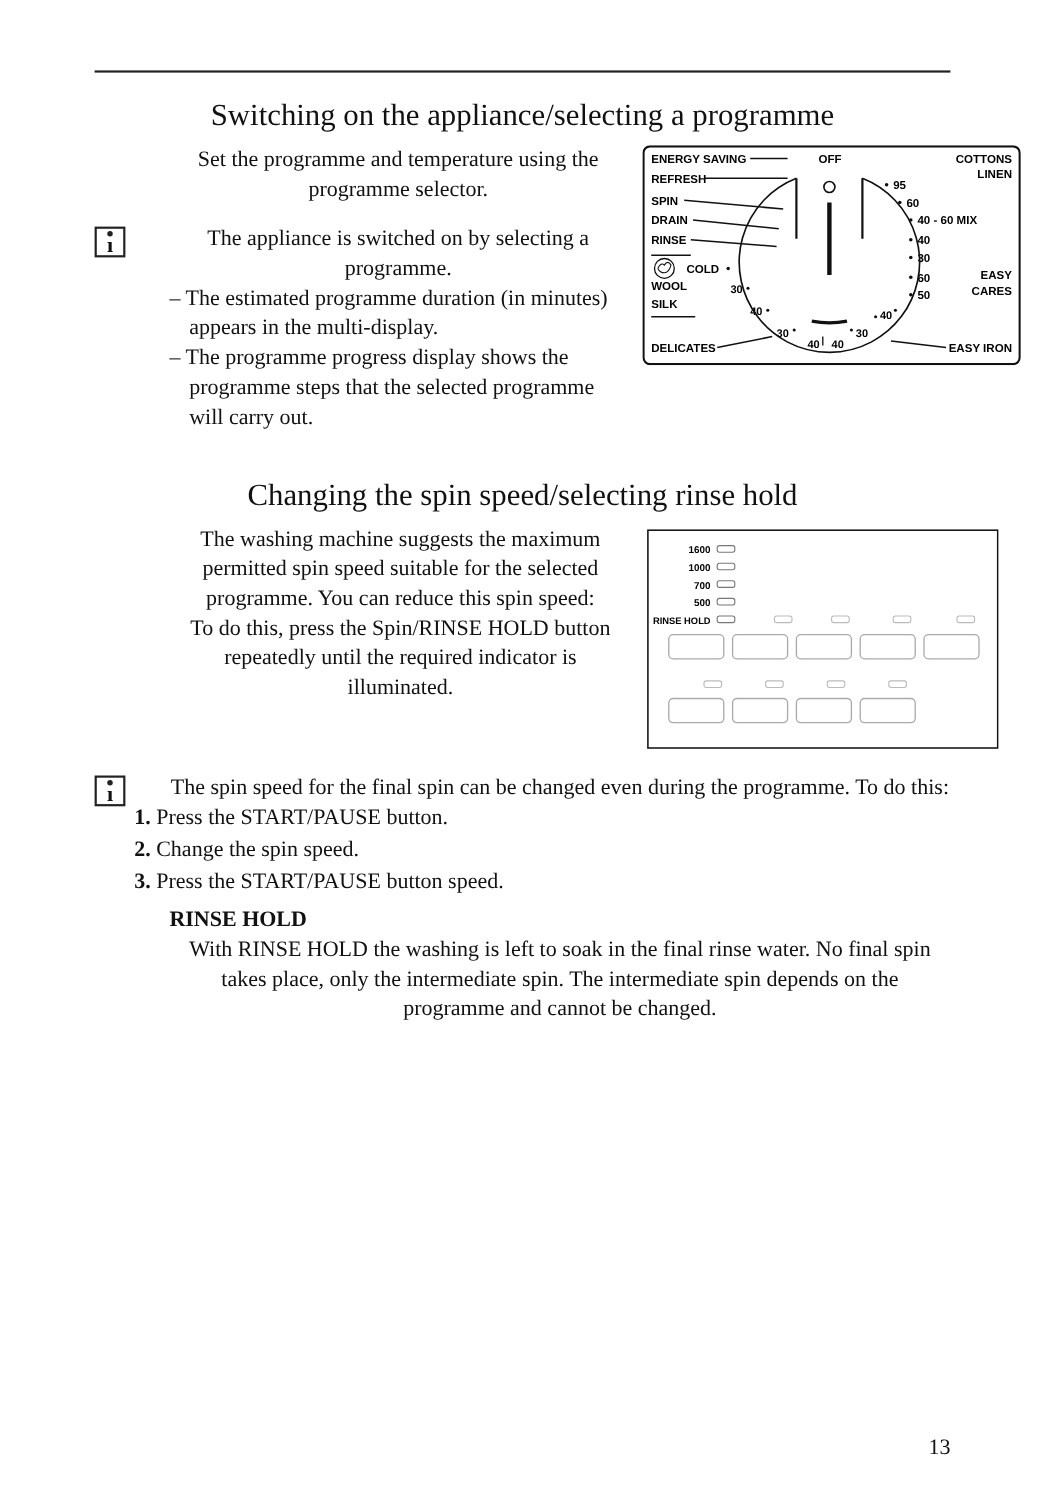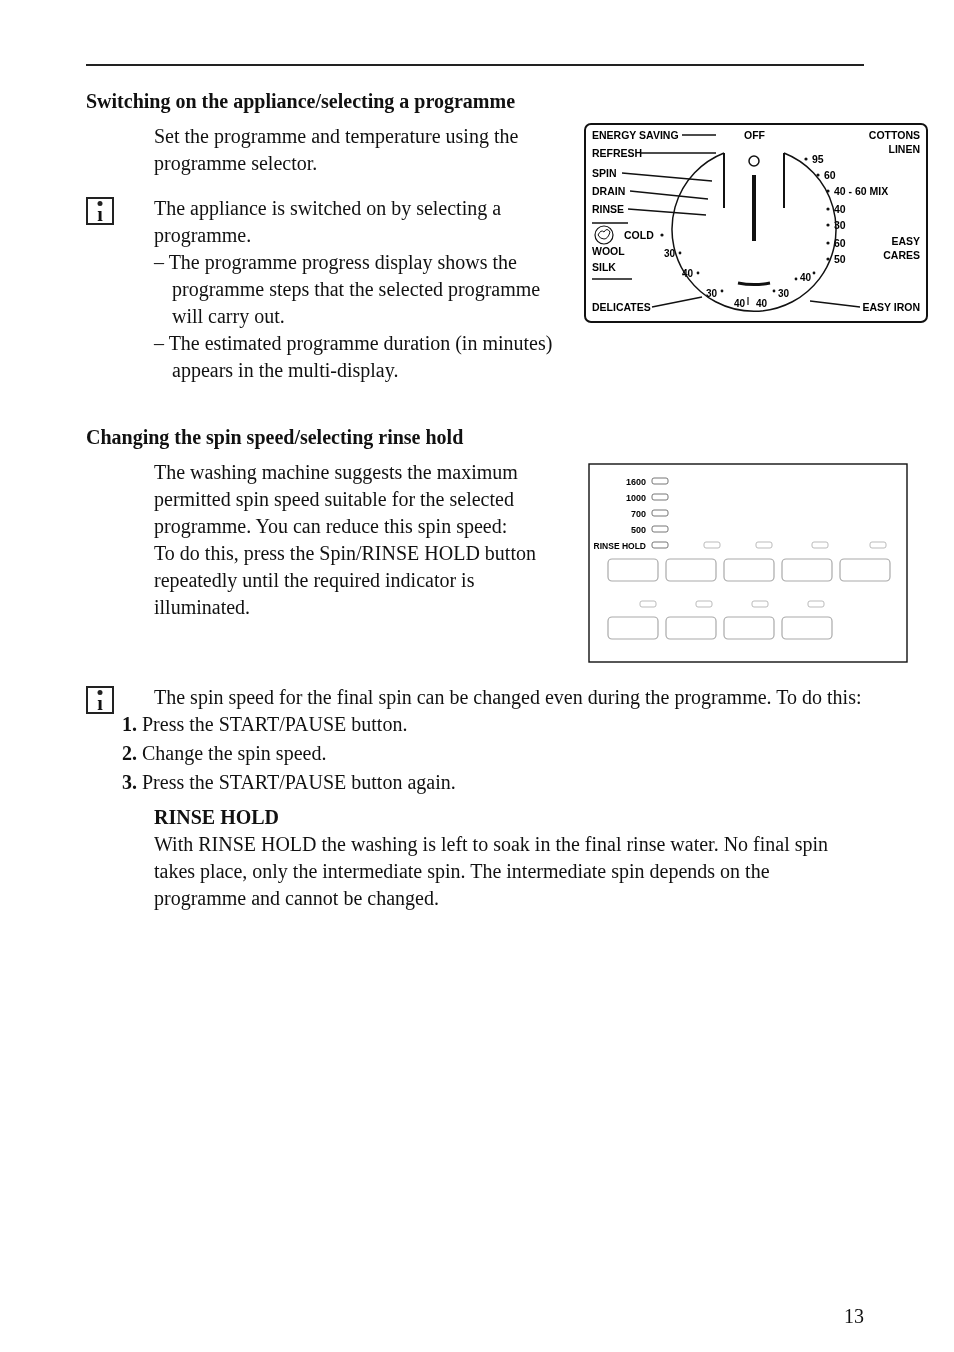--- a/index.html
+++ b/index.html
@@ -18,31 +18,32 @@
     height:0;
     border-top:2px solid #222;
   }
   .content {
     position:absolute;
     top:76px;
     left:86px;
     right:90px;
   }
   h2.section-title {
-    font-weight: 700;
-    font-size: 20px;
+    font-weight: 400;
+    font-size: 28px;
     margin-top: 14px;
     margin-bottom: 10px;
+    text-align: center;
   }
   .body-block {
     margin-left: 68px;
     font-size: 20px;
     line-height: 1.35;
   }
-  .para { margin-bottom: 0; }
+  .para { margin-bottom: 0; text-align: center; }
   .float-wrap::after { content:""; display:block; clear:both; }
   .selector-fig {
     float:right;
     width:280px;
     margin-left:14px;
     margin-bottom:8px;
   }
   .spin-fig {
     float:right;
     width:276px;
@@ -187,22 +188,22 @@
     </div>
 
     <p class="para">Set the programme and temperature using the programme selector.</p>
 
     <div class="rel gap-above" style="min-height:28px;">
       <div class="info-icon" style="left:-68px; top:2px;"><span>ı</span></div>
       <p class="para">The appliance is switched on by selecting a programme.</p>
     </div>
 
     <ul class="list-dash">
+      <li>The estimated programme duration (in minutes) appears in the multi-display.</li>
       <li>The programme progress display shows the programme steps that the selected programme will carry out.</li>
-      <li>The estimated programme duration (in minutes) appears in the multi-display.</li>
     </ul>
   </div>
 
   <h2 class="section-title" style="margin-top:42px;">Changing the spin speed/selecting rinse hold</h2>
 
   <div class="body-block float-wrap rel">
 
     <div class="spin-fig">
       <svg viewBox="0 0 320 200" width="320" height="200">
         <rect x="1" y="1" width="318" height="198" fill="none" stroke="#111" stroke-width="1.4"></rect>
@@ -247,21 +248,21 @@
     <div style="clear:both;"></div>
 
     <div class="rel" style="margin-top:14px;">
       <div class="info-icon" style="left:-68px; top:2px;"><span>ı</span></div>
       <p class="para">The spin speed for the final spin can be changed even during the programme. To do this:</p>
     </div>
 
     <ol class="steps">
       <li><span class="num">1.</span> <span>Press the START/PAUSE button.</span></li>
       <li><span class="num">2.</span> <span>Change the spin speed.</span></li>
-      <li><span class="num">3.</span> <span>Press the START/PAUSE button again.</span></li>
+      <li><span class="num">3.</span> <span>Press the START/PAUSE button speed.</span></li>
     </ol>
 
     <p class="sub-head">RINSE HOLD</p>
     <p class="para">With RINSE HOLD the washing is left to soak in the final rinse water. No final spin takes place, only the intermediate spin. The intermediate spin depends on the programme and cannot be changed.</p>
   </div>
 
 </div>
 
 <div class="page-num">13</div>
 

